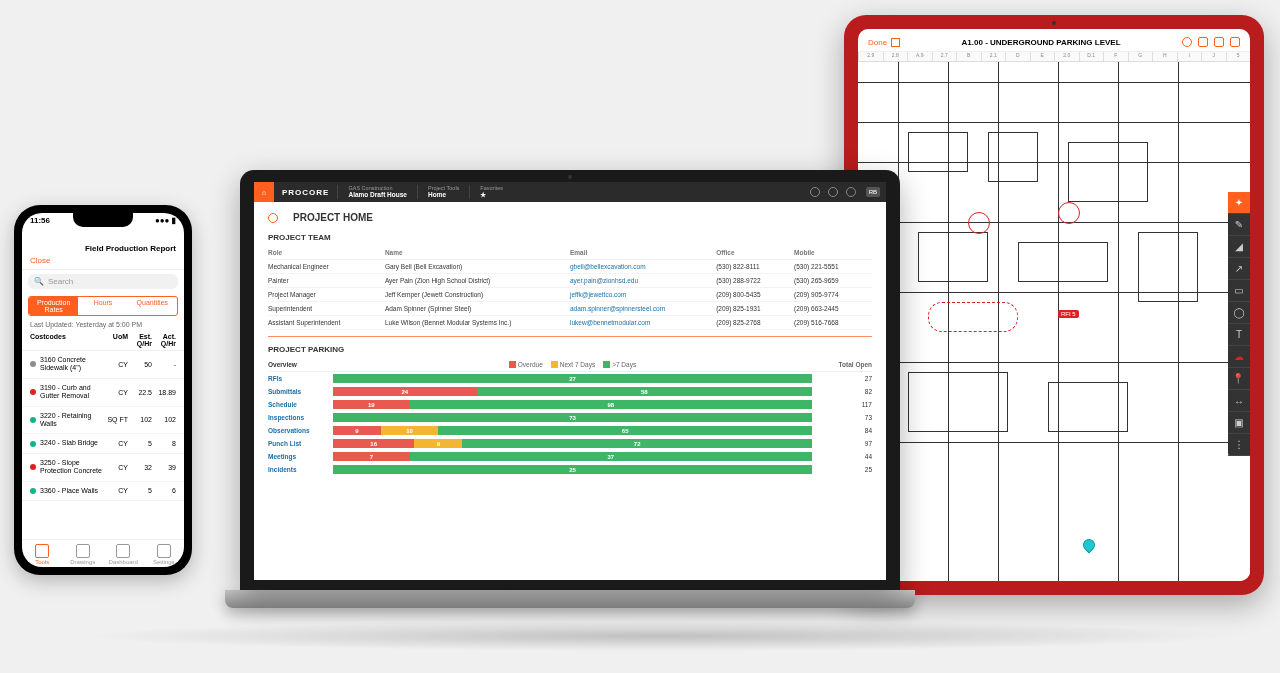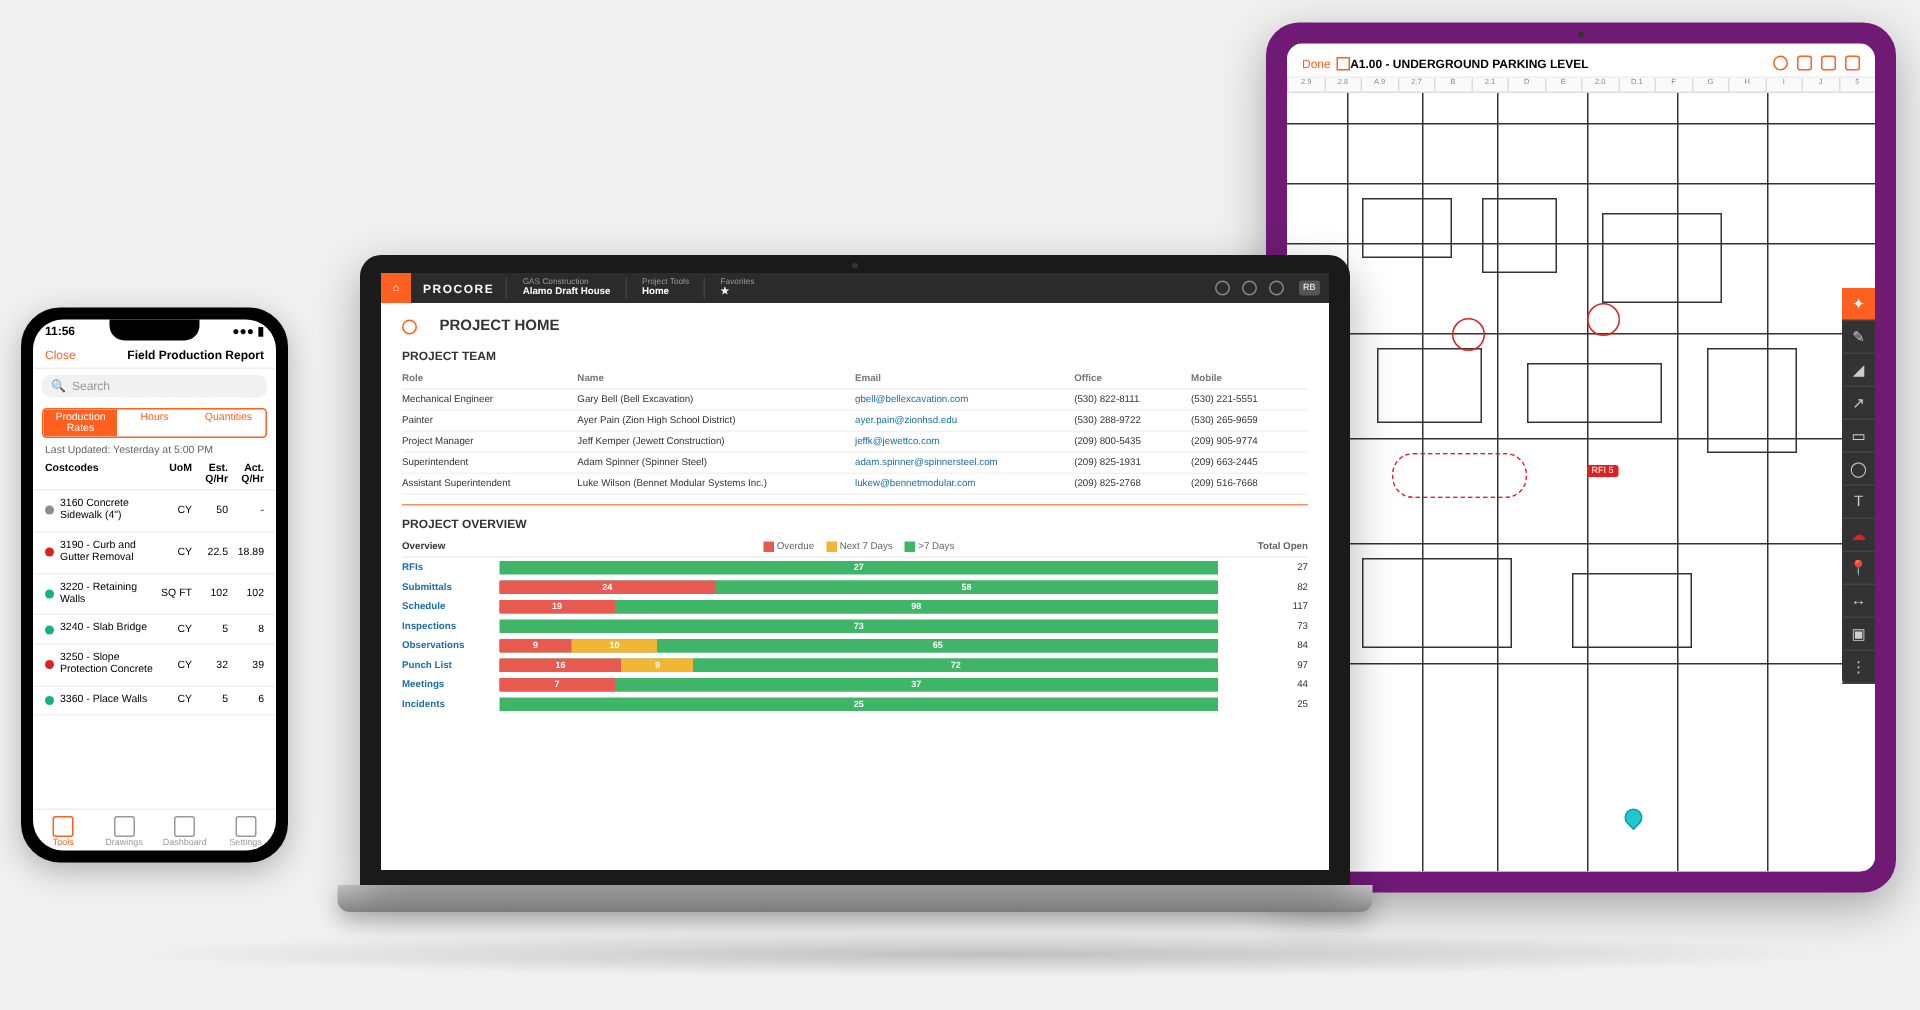--- a/index.html
+++ b/index.html
@@ -4,21 +4,21 @@
 <style>
 * { margin:0; padding:0; box-sizing:border-box; font-family:-apple-system,BlinkMacSystemFont,Arial,sans-serif; }
 body { background:#f0f0f0; width:1280px; height:673px; position:relative; overflow:hidden; }
 
 
 .phone { position:absolute; left:14px; top:205px; width:178px; height:370px; background:#000; border-radius:26px; padding:8px; box-shadow:0 6px 20px rgba(0,0,0,.25); }
 .phone-screen { background:#fff; width:100%; height:100%; border-radius:20px; overflow:hidden; display:flex; flex-direction:column; }
 .phone-status { display:flex; justify-content:space-between; padding:3px 8px; font-size:8px; font-weight:600; }
 .phone-notch { position:absolute; top:8px; left:50%; transform:translateX(-50%); width:60px; height:14px; background:#000; border-radius:0 0 10px 10px; z-index:5; }
 .phone-header { display:flex; align-items:center; padding:4px 8px; font-size:8px; border-bottom:1px solid #eee; }
-.phone-close { color:#ff5f1f; font-weight:500; }
+.phone-close { color:#ff5f1f; font-weight:500;margin-top:24px; }
 .phone-title { flex:1; text-align:right; font-weight:600; }
 .phone-search { margin:4px 6px; background:#f1f1f1; border-radius:6px; padding:3px 6px; font-size:8px; color:#999; display:flex; align-items:center; gap:4px; }
 .phone-tabs { display:flex; margin:3px 6px; border:1px solid #ff5f1f; border-radius:3px; overflow:hidden; }
 .phone-tab { flex:1; text-align:center; font-size:7px; padding:2px 0; color:#ff5f1f; }
 .phone-tab.active { background:#ff5f1f; color:#fff; }
 .phone-updated { font-size:7px; color:#666; padding:2px 8px; }
 .phone-colhead { display:flex; font-size:7px; font-weight:600; padding:3px 8px; border-bottom:1px solid #eee; }
 .phone-colhead .c1 { flex:1; }
 .phone-colhead .c2,.phone-colhead .c3,.phone-colhead .c4 { width:24px; text-align:right; }
 .phone-rows { flex:1; overflow:hidden; }
@@ -70,27 +70,27 @@
 .lg { display:flex; align-items:center; gap:2px; }
 .lg-sw { width:7px; height:7px; }
 .ov-total { width:60px; text-align:right; font-weight:600; }
 .ov-row { display:flex; align-items:center; padding:2px 0; font-size:6.5px; }
 .ov-name { width:65px; color:#1b6fa8; font-weight:600; }
 .ov-bar { flex:1; height:9px; background:#3fb568; border-radius:1px; position:relative; display:flex; color:#fff; font-size:6px; font-weight:600; }
 .ov-seg { display:flex; align-items:center; justify-content:center; height:100%; }
 .ov-val { width:60px; text-align:right; color:#333; }
 
 
-.tablet { position:absolute; right:16px; top:15px; width:420px; height:580px; background:#701a75; border-radius:22px; padding:14px; box-shadow:0 10px 30px rgba(0,0,0,.3); }
+.tablet { position:absolute; right:16px; top:15px; width:420px; height:580px; background:#b91c1c; border-radius:22px; padding:14px; box-shadow:0 10px 30px rgba(0,0,0,.3); }
 .tablet-screen { background:#fff; width:100%; height:100%; border-radius:10px; overflow:hidden; display:flex; flex-direction:column; position:relative; }
 .tablet-cam { position:absolute; top:6px; left:50%; transform:translateX(-50%); width:4px; height:4px; background:#333; border-radius:50%; }
 .tablet-status { display:flex; justify-content:space-between; padding:2px 10px; font-size:7px; color:#333; }
 .tablet-header { display:flex; align-items:center; padding:4px 10px; border-bottom:1px solid #eee; font-size:8px; }
 .tablet-done { color:#ff5f1f; font-weight:500; display:flex; align-items:center; gap:4px; }
-.tablet-title { flex:1; font-weight:600; font-size:8px; }
+.tablet-title { flex:1; text-align:center; font-weight:600; font-size:8px; }
 .tablet-actions { display:flex; gap:6px; }
 .tablet-act { width:10px; height:10px; border:1px solid #ff5f1f; border-radius:2px; }
 .tablet-ruler { height:10px; background:#fafafa; border-bottom:1px solid #ddd; position:relative; font-size:5px; color:#888; display:flex; }
 .tablet-ruler span { flex:1; text-align:center; border-left:1px solid #ddd; }
 .tablet-canvas { flex:1; position:relative; background:#fff; overflow:hidden; }
 .bp-line { position:absolute; background:#333; }
 .bp-box { position:absolute; border:1px solid #333; }
 .bp-mark { position:absolute; border:1.5px solid #e02020; border-radius:50%; }
 .bp-tag { position:absolute; background:#e02020; color:#fff; font-size:6px; padding:1px 3px; border-radius:2px; }
 .bp-pin { position:absolute; width:12px; height:12px; background:#1fc8d0; border-radius:50% 50% 50% 0; transform:rotate(-45deg); border:1px solid #0a9aa0; }
@@ -338,21 +338,21 @@
               <div class="team-row">
                 <span class="tc-role">Assistant Superintendent</span>
                 <span class="tc-name">Luke Wilson (Bennet Modular Systems Inc.)</span>
                 <span class="tc-email">lukew@bennetmodular.com</span>
                 <span class="tc-office">(209) 825-2768</span>
                 <span class="tc-mobile">(209) 516-7668</span>
               </div>
             </div>
         </div>
         <div class="divider"></div>
-        <div class="section-title">PROJECT OVERVIEW</div>
+        <div class="section-title">PROJECT PARKING</div>
         <div class="overview-head">
           <span class="ov-label">Overview</span>
           <div class="ov-legend">
             <span class="lg">
                 <span class="lg-sw" style="background:#e85a4f"></span>
                 <span>Overdue</span>
               </span>
             <span class="lg">
                 <span class="lg-sw" style="background:#f2b632"></span>
                 <span>Next 7 Days</span>

